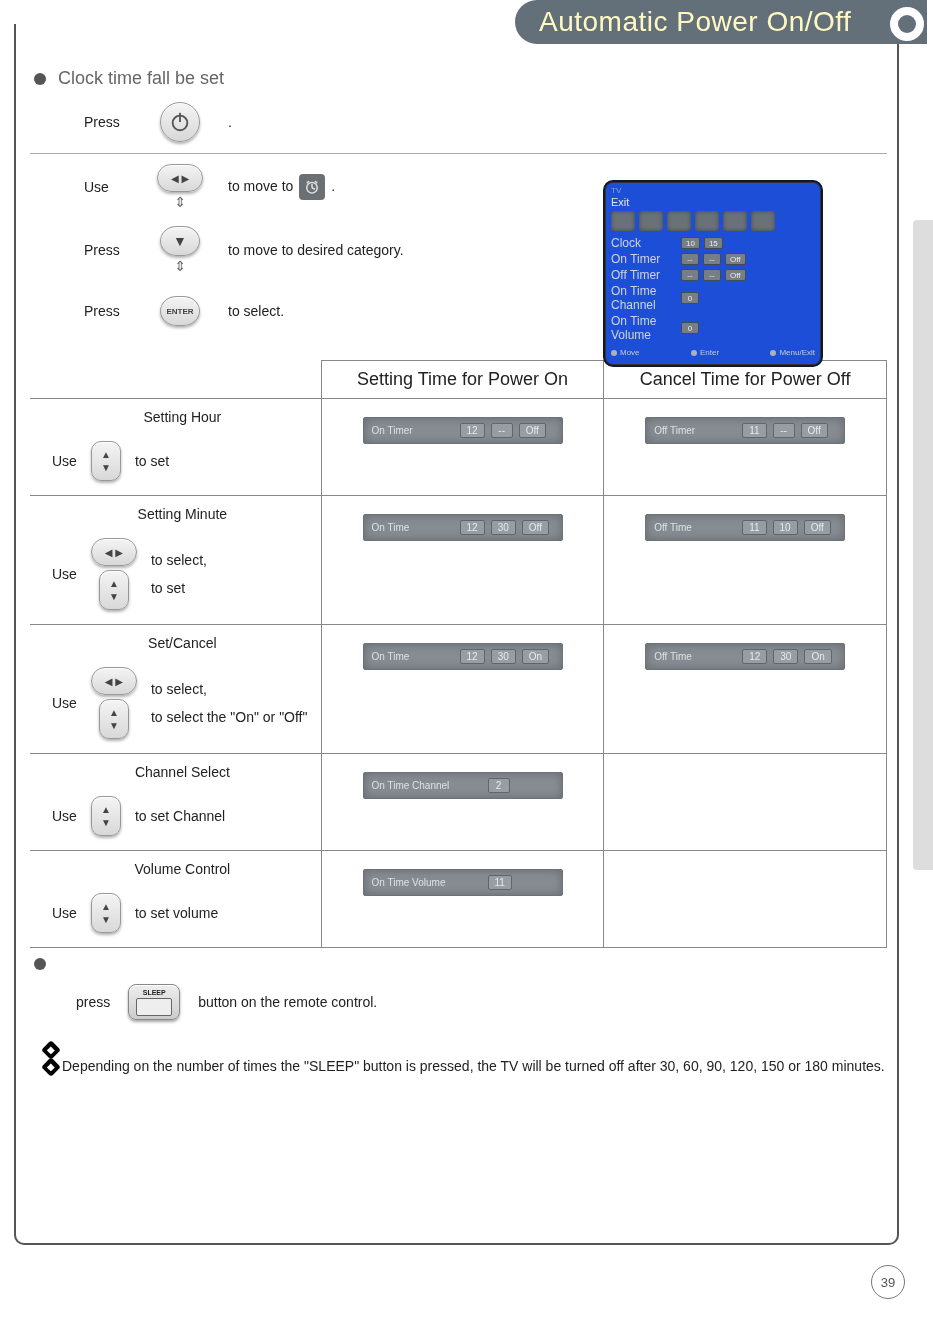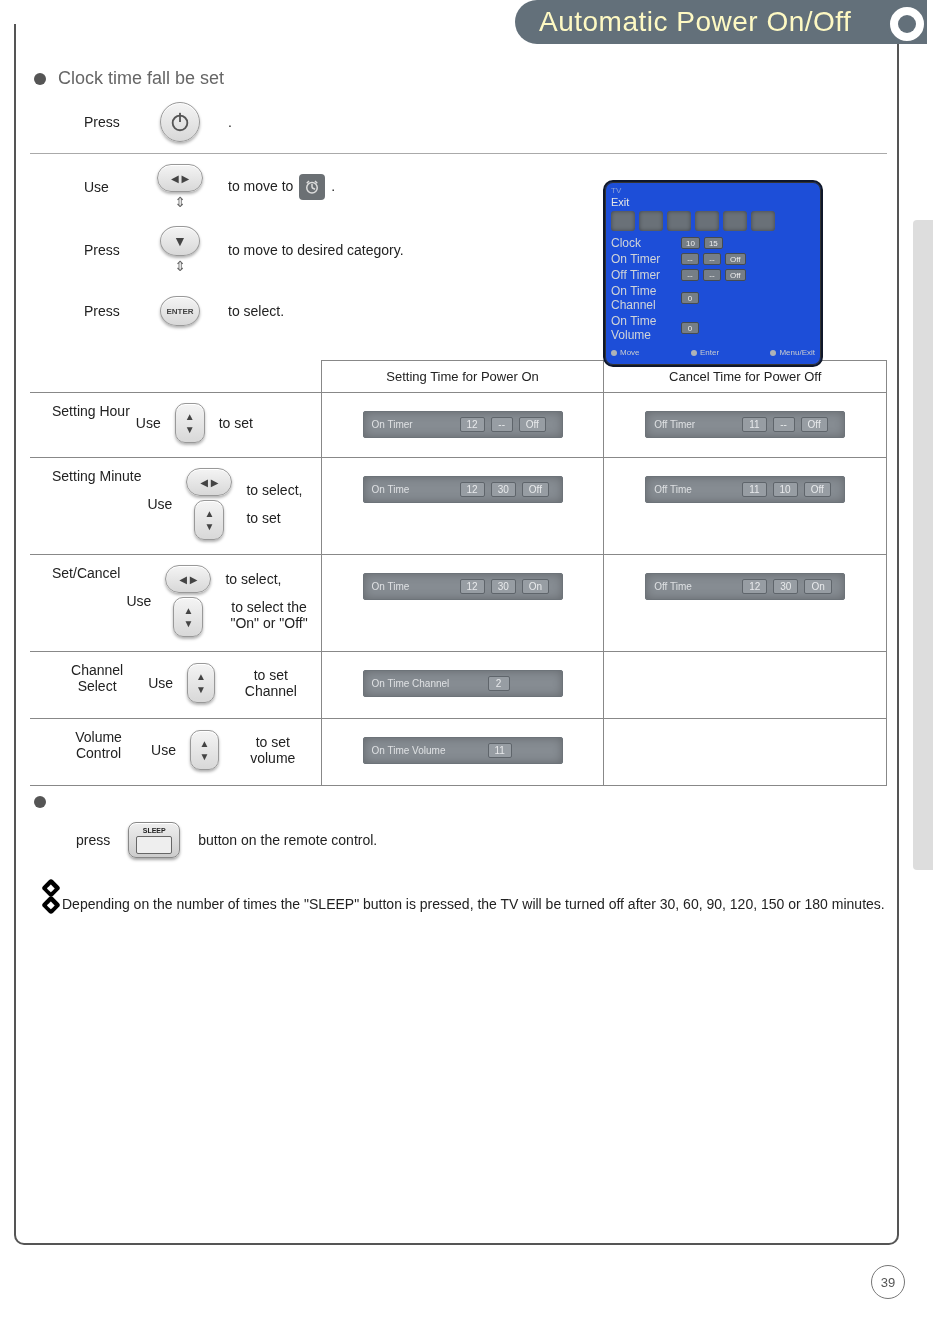--- a/index.html
+++ b/index.html
@@ -199,35 +199,36 @@
     border-collapse: collapse;
     margin-top: 20px;
   }
   table.settings th, table.settings td {
     border: 1px solid #888;
     vertical-align: top;
   }
   table.settings th {
     font-weight: normal;
     padding: 8px;
-    font-size: 13px;
+    font-size: 18px;
     text-align: center;
     background: #fff;
   }
   table.settings th:first-child { border-left:none; border-top:none; background:transparent;}
   table.settings td:first-child {
     border-left: none;
     padding: 10px 8px 14px 22px;
   }
   table.settings td {
     padding: 18px 8px 18px 8px;
     text-align:center;
   }
   .cell-inner {
     display:flex;
+    flex-direction:column;
     gap:6px;
   }
   .cell-title { font-size:14px; margin-bottom:10px; }
   .use-row { display:flex; align-items:center; gap:14px; font-size:14px;}
   .use-row .icons { display:flex; flex-direction:column; align-items:center; gap:4px;}
   .use-row .txts { display:flex; flex-direction:column; align-items:flex-start; gap:12px; }
 
   
   .osd-strip {
     display:inline-flex;

